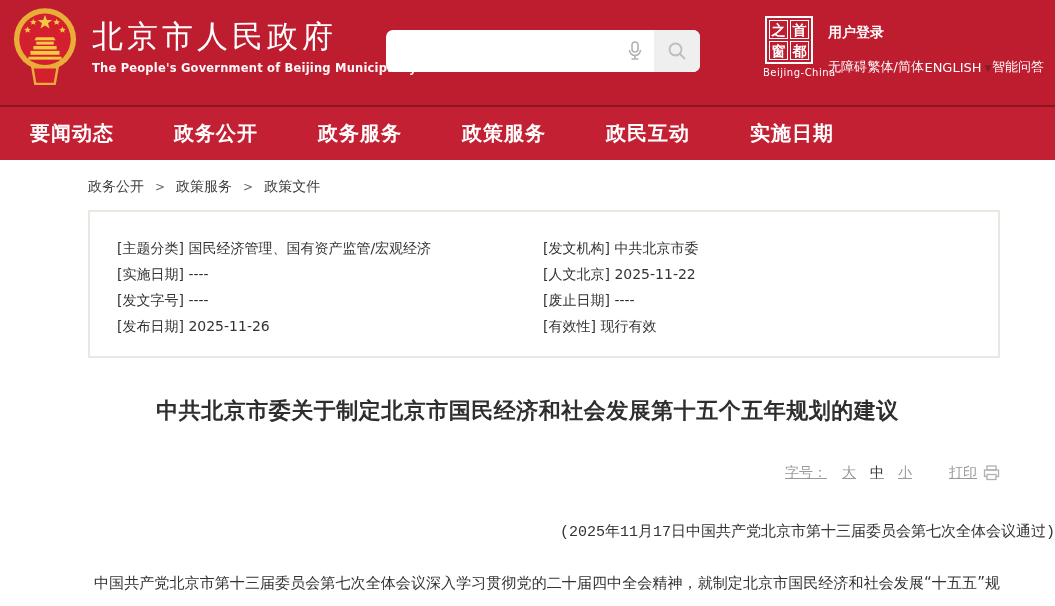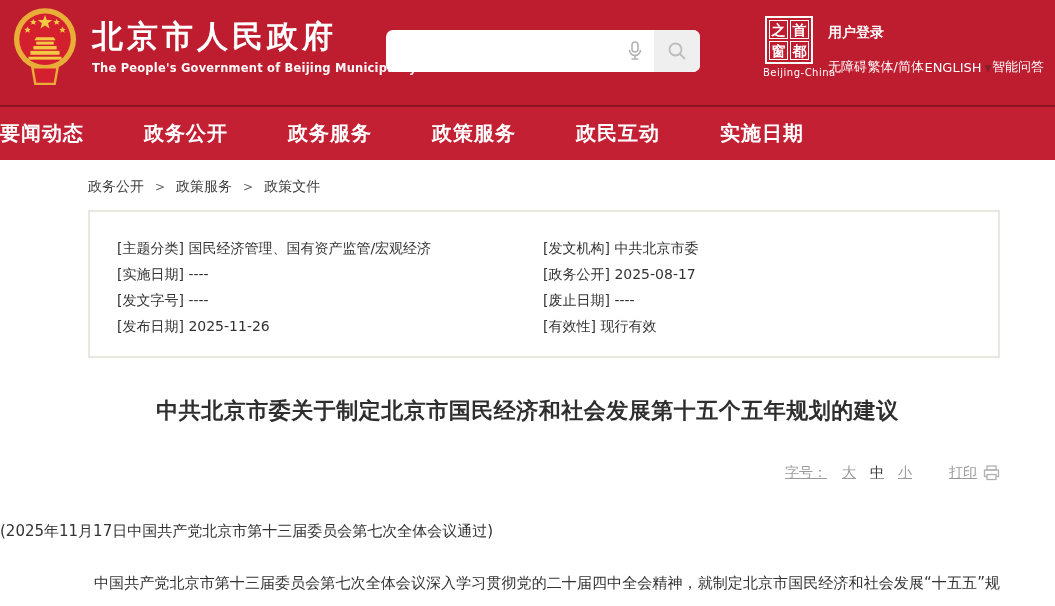--- a/index.html
+++ b/index.html
@@ -14,41 +14,41 @@
   *{margin:0;padding:0;box-sizing:border-box;}
   html,body{background:#ffffff;}
   body{font-family:"DejaVu Sans","Liberation Sans",sans-serif;}
   .page{position:relative;width:1055px;height:606px;background:#fff;overflow:hidden;margin:0 auto;}
 
   
   .hdr{position:relative;width:100%;height:105px;background:var(--header-red);}
   .logo-group{position:absolute;left:12px;top:6px;display:flex;align-items:center;cursor:pointer;}
   .emblem{width:66px;height:82px;}
   .titles{margin-left:14px;color:#fff;}
-  .site-title{font-size:31px;font-weight:bold;letter-spacing:4px;line-height:1.1;}
+  .site-title{font-size:31px;font-weight:normal;letter-spacing:4px;line-height:1.1;}
   .site-sub{font-size:11.5px;margin-top:7px;letter-spacing:0.2px;font-weight:600;opacity:0.97;}
 
   .search{position:absolute;left:386px;top:30px;width:314px;height:42px;background:#fff;border-radius:7px;display:flex;align-items:center;overflow:hidden;}
   .search input{flex:1;height:100%;border:none;outline:none;padding:0 8px 0 14px;font-size:14px;color:#333;background:transparent;}
   .mic{width:26px;height:26px;margin-right:6px;cursor:pointer;flex:0 0 auto;display:flex;align-items:center;justify-content:center;}
   .search-btn{width:46px;height:42px;background:#efefef;border:none;cursor:pointer;display:flex;align-items:center;justify-content:center;flex:0 0 auto;}
 
   .capital{position:absolute;left:763px;top:16px;width:52px;text-align:center;cursor:pointer;}
   .capital-grid{width:48px;height:48px;border:2px solid #fff;padding:2px;display:grid;grid-template-columns:1fr 1fr;grid-template-rows:1fr 1fr;gap:2px;margin:0 auto;}
   .capital-grid span{display:flex;align-items:center;justify-content:center;color:#fff;font-size:14px;font-weight:bold;border:1px solid #fff;line-height:1;}
   .capital-caption{color:#fff;font-size:10px;font-weight:normal;margin-top:3px;letter-spacing:0.5px;white-space:nowrap;}
 
   .userbox{position:absolute;left:828px;top:22px;width:216px;color:#fff;}
   .login-link{font-size:14px;font-weight:bold;color:#fff;text-decoration:none;cursor:pointer;display:inline-block;}
   .links-row{margin-top:16px;display:flex;justify-content:space-between;align-items:center;}
   .links-row a{color:#fff;font-size:13px;text-decoration:none;cursor:pointer;white-space:nowrap;}
   .eng-arrow{display:inline-block;font-size:9px;color:#7e1f2a;margin-left:3px;transform:translateY(-1px);}
 
   
-  .nav{width:100%;height:55px;background:var(--nav-red);border-top:2px solid var(--divider-red);display:flex;align-items:center;}
+  .nav{width:100%;height:55px;background:var(--nav-red);border-top:2px solid var(--divider-red);display:flex;align-items:center;padding-left:30px;}
   .nav a{color:#fff;font-size:20px;font-weight:bold;text-decoration:none;margin-right:60px;letter-spacing:1px;cursor:pointer;white-space:nowrap;}
 
   
   .main{padding-top:18px;}
   .breadcrumb{margin-left:88px;font-size:14px;color:#3d3d3d;display:flex;align-items:center;}
   .breadcrumb a{color:#3d3d3d;text-decoration:none;cursor:pointer;}
   .crumb-sep{color:#666;margin:0 11px;font-size:12px;}
 
   .meta-box{width:912px;margin:14px 0 0 88px;border:2px solid var(--box-border);padding:23px 10px 17px 27px;display:flex;}
   .meta-col{display:flex;flex-direction:column;}
@@ -59,21 +59,21 @@
 
   .article-title{margin-top:38px;text-align:center;font-size:22px;font-weight:bold;color:#2e2e2e;letter-spacing:0.5px;}
 
   .toolbar{margin:38px 55px 0 0;display:flex;justify-content:flex-end;align-items:center;font-size:14px;color:var(--text-gray);text-decoration:underline;}
   .toolbar .fs-label{margin-right:8px;}
   .fs-opt{color:var(--text-gray);text-decoration:none;cursor:pointer;margin:0 7px;}
   .fs-opt.active{color:#333;}
   .print-link{margin-left:30px;color:var(--text-gray);text-decoration:none;cursor:pointer;display:flex;align-items:center;}
   .print-link svg{margin-left:6px;}
 
-  .meeting-line{margin-top:40px;text-align:left;font-size:15px;color:#333;}
+  .meeting-line{margin-top:40px;text-align:right;font-size:15px;color:#333;font-family:Liberation Mono, monospace;}
   .body-para{margin:25px 55px 0 64px;font-size:15px;line-height:34px;color:#333;text-indent:2em;text-align:justify;}
 </style>
 </head>
 <body>
 
 <div class="page">
 
   <header class="hdr">
     <div class="logo-group">
       <svg class="emblem" viewBox="0 0 68 84">
@@ -157,21 +157,21 @@
 
     <section class="meta-box">
       <div class="meta-col left">
         <div class="meta-row"><span class="meta-label">[主题分类]</span> <span class="meta-value">国民经济管理、国有资产监管/宏观经济</span></div>
         <div class="meta-row"><span class="meta-label">[实施日期]</span> <span class="meta-value">----</span></div>
         <div class="meta-row"><span class="meta-label">[发文字号]</span> <span class="meta-value">----</span></div>
         <div class="meta-row"><span class="meta-label">[发布日期]</span> <span class="meta-value">2025-11-26</span></div>
       </div>
       <div class="meta-col">
         <div class="meta-row"><span class="meta-label">[发文机构]</span> <span class="meta-value">中共北京市委</span></div>
-        <div class="meta-row"><span class="meta-label">[政务公开]</span> <span class="meta-value">2025-08-17</span></div>
+        <div class="meta-row"><span class="meta-label">[人文北京]</span> <span class="meta-value">2025-11-22</span></div>
         <div class="meta-row"><span class="meta-label">[废止日期]</span> <span class="meta-value">----</span></div>
         <div class="meta-row"><span class="meta-label">[有效性]</span> <span class="meta-value">现行有效</span></div>
       </div>
     </section>
 
     <h1 class="article-title">中共北京市委关于制定北京市国民经济和社会发展第十五个五年规划的建议</h1>
 
     <div class="toolbar">
       <span class="fs-label">字号：</span>
       <a class="fs-opt">大</a>

